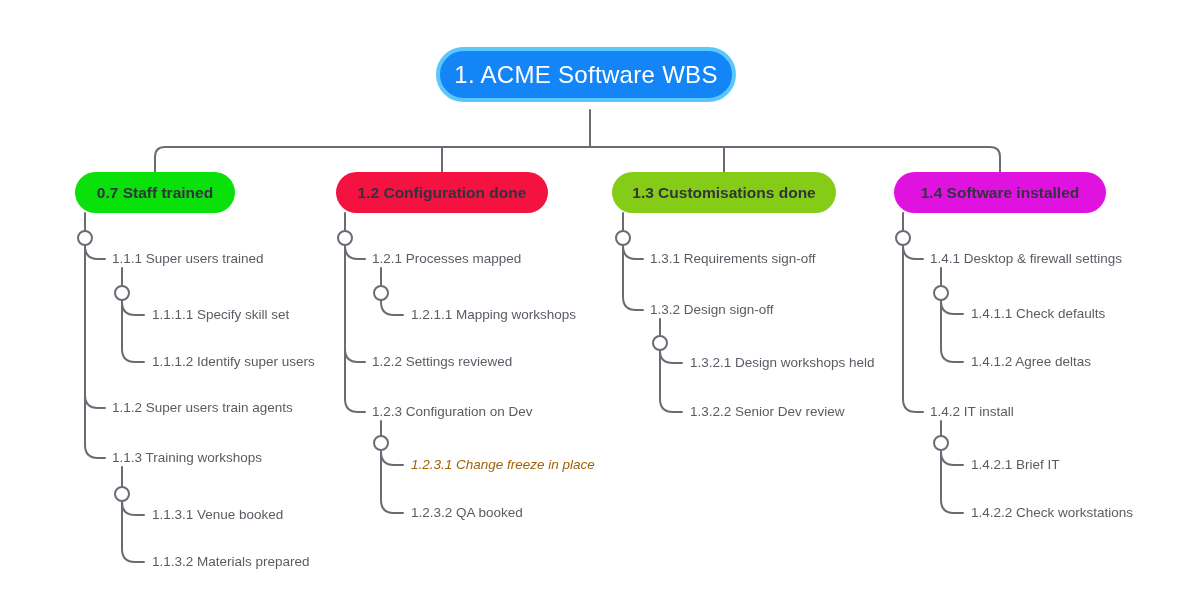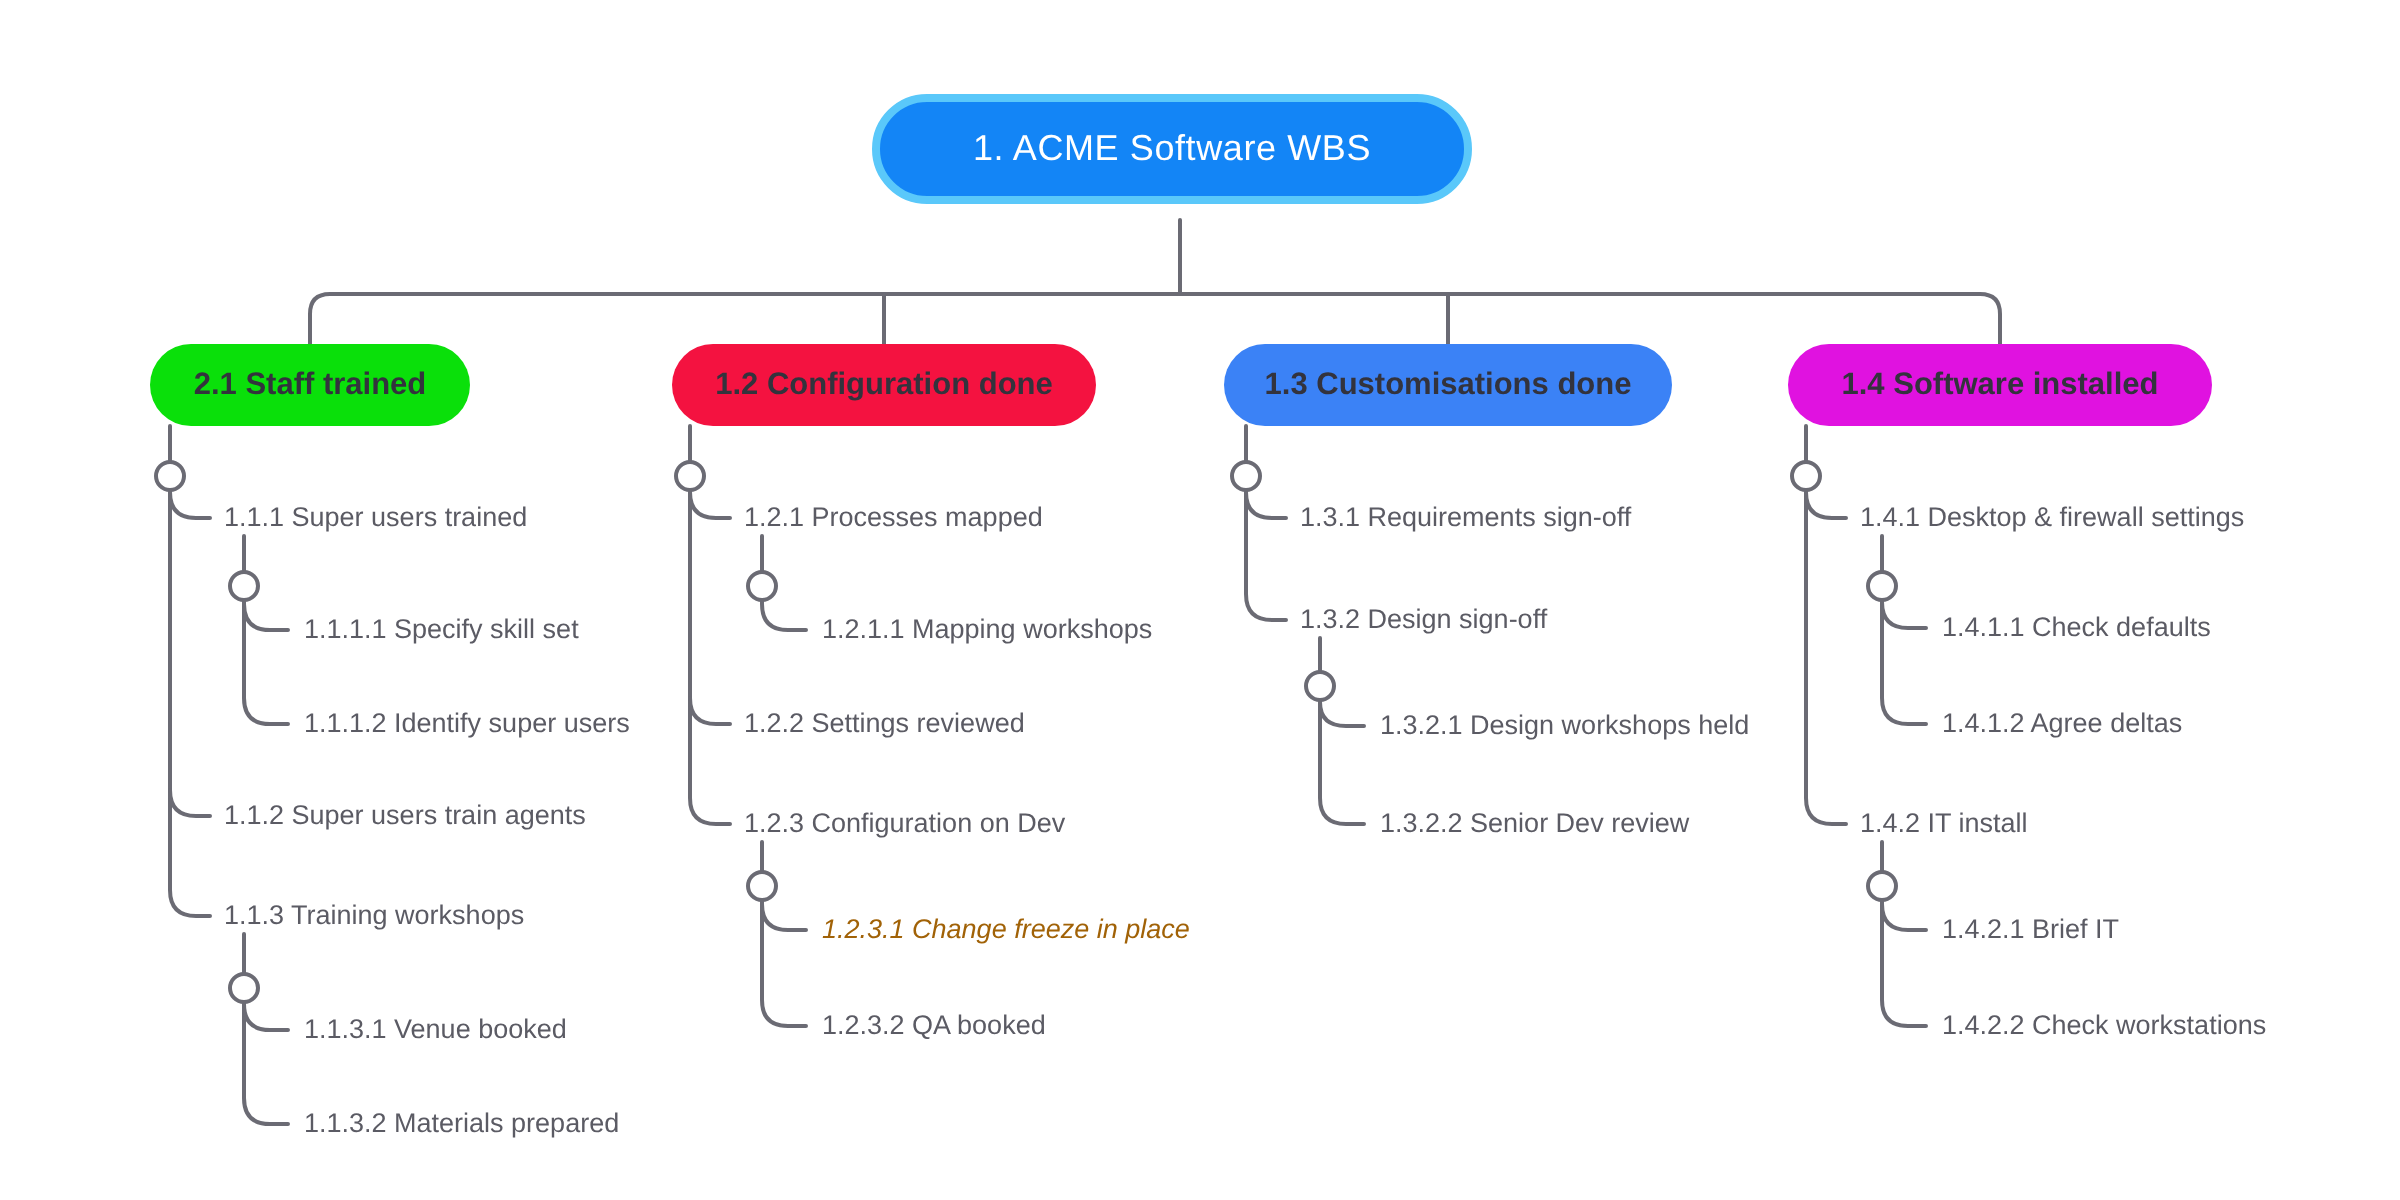--- a/index.html
+++ b/index.html
@@ -5,21 +5,21 @@
   * { margin:0; padding:0; box-sizing:border-box; }
   html,body { width:1200px; height:600px; background:#ffffff; overflow:hidden;
               font-family:"Liberation Sans", sans-serif; }
   .canvas { position:relative; width:1200px; height:600px; background:#ffffff; }
   svg.wires { position:absolute; left:0; top:0; }
   svg.wires path { fill:none; stroke-width:2; stroke-linecap:round; }
   svg.wires circle { stroke-width:2; fill:#ffffff; }
   .pill { position:absolute; display:flex; align-items:center; justify-content:center;
           border-radius:999px; white-space:nowrap; }
   .root-pill { left:436px; top:47px; width:300px; height:55px;
-               border:4px solid #5ac8fa; font-size:18px; font-weight:500;
+               border:4px solid #5ac8fa; font-size:24px; font-weight:500;
                letter-spacing:.3px; }
   .branch-pill { top:172px; height:41px; font-size:15.5px; font-weight:700; }
   .bp1 { left:75px;  width:160px; }
   .bp2 { left:336px; width:212px; }
   .bp3 { left:612px; width:224px; }
   .bp4 { left:894px; width:212px; }
   .item { position:absolute; height:18px; line-height:18px; font-size:13.5px;
           white-space:nowrap; }
 </style>
 </head>
@@ -82,23 +82,23 @@
       <circle cx="623" cy="238" r="7"></circle>
       <circle cx="660" cy="343" r="7"></circle>
       <circle cx="903" cy="238" r="7"></circle>
       <circle cx="941" cy="293" r="7"></circle>
       <circle cx="941" cy="443" r="7"></circle>
     </g>
   </svg>
 
   <div class="pill root-pill" style="background: rgb(19, 133, 246); border-color: rgb(90, 200, 250); color: rgb(255, 255, 255);">1. ACME Software WBS</div>
 
-  <div class="pill branch-pill bp1" style="background: rgb(10, 224, 10); color: rgb(51, 51, 61);">2.1 Staff trained</div>
+  <div class="pill branch-pill bp1" style="background: rgb(10, 224, 10); color: rgb(51, 51, 61);">0.7 Staff trained</div>
   <div class="pill branch-pill bp2" style="background: rgb(244, 18, 64); color: rgb(51, 51, 61);">1.2 Configuration done</div>
-  <div class="pill branch-pill bp3" style="background: #3b82f6; color: rgb(51, 51, 61);">1.3 Customisations done</div>
+  <div class="pill branch-pill bp3" style="background: #84cc16; color: rgb(51, 51, 61);">1.3 Customisations done</div>
   <div class="pill branch-pill bp4" style="background: rgb(224, 18, 224); color: rgb(51, 51, 61);">1.4 Software installed</div>
 
   <div class="item" style="left: 112px; top: 250px; color: rgb(91, 91, 100);">1.1.1 Super users trained</div>
   <div class="item" style="left: 152px; top: 306px; color: rgb(91, 91, 100);">1.1.1.1 Specify skill set</div>
   <div class="item" style="left: 152px; top: 353px; color: rgb(91, 91, 100);">1.1.1.2 Identify super users</div>
   <div class="item" style="left: 112px; top: 399px; color: rgb(91, 91, 100);">1.1.2 Super users train agents</div>
   <div class="item" style="left: 112px; top: 449px; color: rgb(91, 91, 100);">1.1.3 Training workshops</div>
   <div class="item" style="left: 152px; top: 506px; color: rgb(91, 91, 100);">1.1.3.1 Venue booked</div>
   <div class="item" style="left: 152px; top: 553px; color: rgb(91, 91, 100);">1.1.3.2 Materials prepared</div>
 

